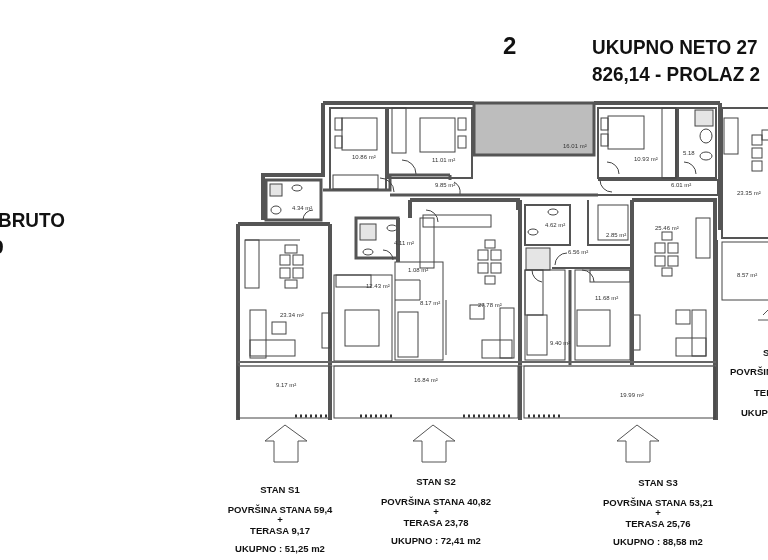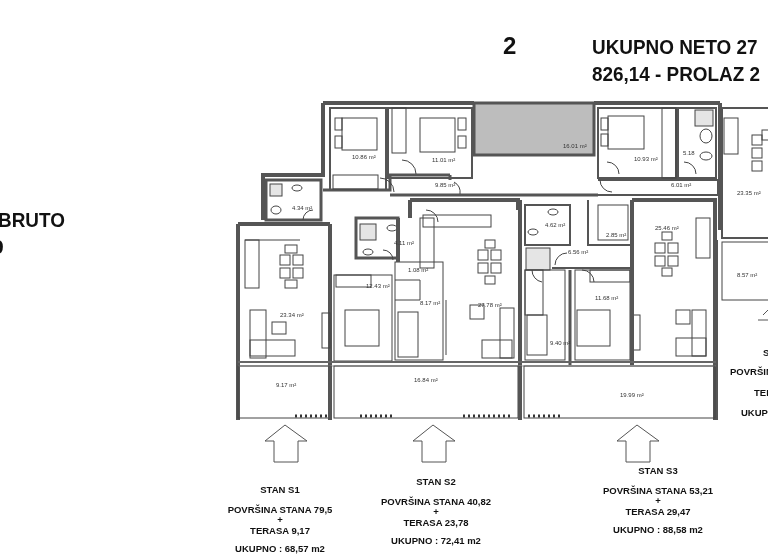--- a/index.html
+++ b/index.html
@@ -208,36 +208,36 @@
 <div class="abs area" style="left:655px;top:225px">25.46 m²</div>
 <div class="abs area" style="left:595px;top:295px">11.68 m²</div>
 <div class="abs area" style="left:550px;top:340px">9.40 m²</div>
 <div class="abs area" style="left:737px;top:272px">8.57 m²</div>
 <div class="abs area" style="left:276px;top:382px">9.17 m²</div>
 <div class="abs area" style="left:414px;top:377px">16.84 m²</div>
 <div class="abs area" style="left:620px;top:392px">19.99 m²</div>
 
 <div class="abs summary" style="left:200px;top:485px;width:160px">
   <div class="name">STAN S1</div>
-  <div>POVRŠINA STANA  79,5</div>
+  <div>POVRŠINA STANA  59,4</div>
   <div class="plus">+</div>
   <div>TERASA 9,17</div>
-  <div class="total">UKUPNO : 68,57 m2</div>
+  <div class="total">UKUPNO : 51,25 m2</div>
 </div>
 <div class="abs summary" style="left:356px;top:477px;width:160px">
   <div class="name">STAN S2</div>
   <div>POVRŠINA STANA  40,82</div>
   <div class="plus">+</div>
   <div>TERASA 23,78</div>
   <div class="total">UKUPNO : 72,41 m2</div>
 </div>
-<div class="abs summary" style="left:578px;top:466px;width:160px">
+<div class="abs summary" style="left:578px;top:478px;width:160px">
   <div class="name">STAN S3</div>
   <div>POVRŠINA STANA  53,21</div>
   <div class="plus">+</div>
-  <div>TERASA 29,47</div>
+  <div>TERASA 25,76</div>
   <div class="total">UKUPNO : 88,58 m2</div>
 </div>
 
 <div class="abs side-sum" style="left:763px;top:347px">S</div>
 <div class="abs side-sum" style="left:730px;top:366px">POVRŠIN</div>
 <div class="abs side-sum" style="left:754px;top:387px">TER</div>
 <div class="abs side-sum" style="left:741px;top:407px">UKUPN</div>
 
 </body></html>

